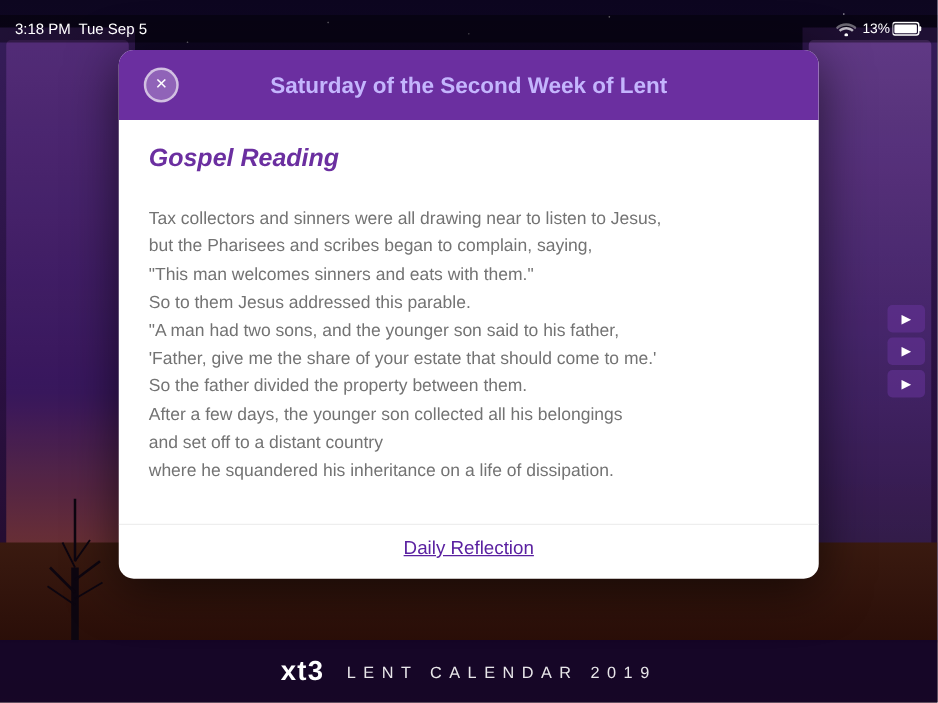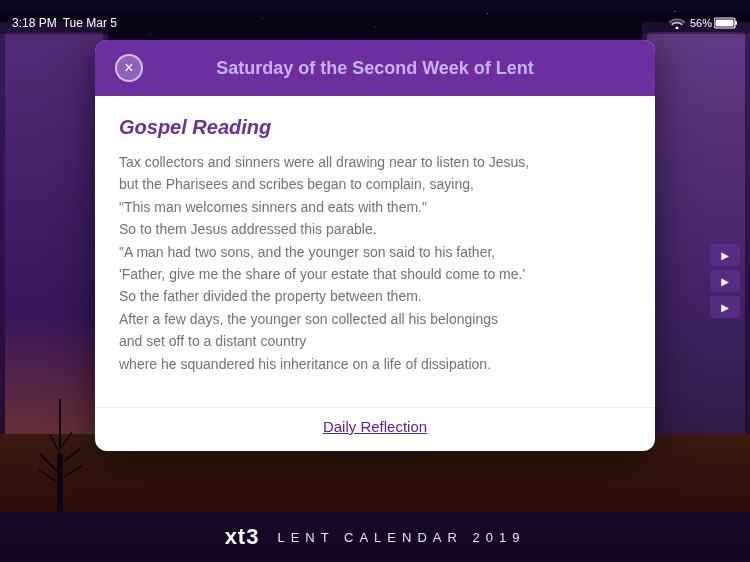--- a/index.html
+++ b/index.html
@@ -242,21 +242,21 @@
 
     .modal-body {
       padding: 20px 24px 16px;
     }
 
     .gospel-heading {
       color: #6b2fa0;
       font-size: 20px;
       font-style: italic;
       font-weight: 600;
-      margin-bottom: 12px;
+      margin-bottom: 24px;
     }
 
     .scripture-ref {
       color: #333;
       font-size: 15px;
       margin-bottom: 14px;
       font-weight: 400;
     }
 
     .scripture-text {
@@ -332,32 +332,32 @@
     <line x1="30" y1="85" x2="52" y2="72" stroke="#0d0610" stroke-width="1.5"></line>
     <line x1="30" y1="60" x2="20" y2="40" stroke="#0d0610" stroke-width="1.5"></line>
     <line x1="30" y1="55" x2="42" y2="38" stroke="#0d0610" stroke-width="1.5"></line>
     <line x1="30" y1="55" x2="30" y2="5" stroke="#0d0610" stroke-width="2"></line>
   </svg>
 </div>
 
 <div class="status-bar">
   <div class="status-left">
     <span>3:18 PM</span>
-    <span>Tue Mar 5</span>
+    <span>Tue Sep 5</span>
   </div>
   <div class="status-right">
     <span class="wifi-icon">
       <svg width="16" height="12" viewBox="0 0 16 12" fill="white">
         <path d="M8 9.5a1.5 1.5 0 110 3 1.5 1.5 0 010-3z"></path>
         <path d="M8 6.5C9.8 6.5 11.4 7.2 12.6 8.4l1.4-1.4C12.4 5.4 10.3 4.5 8 4.5S3.6 5.4 2 7l1.4 1.4C4.6 7.2 6.2 6.5 8 6.5z" opacity="0.7"></path>
         <path d="M8 3.5c2.8 0 5.2 1.1 7.1 2.9l1.4-1.4C14.3 2.9 11.3 1.5 8 1.5S1.7 2.9-.5 5l1.4 1.4C2.8 4.6 5.2 3.5 8 3.5z" opacity="0.4"></path>
       </svg>
     </span>
     <span class="battery">
-      <span>56%</span>
+      <span>13%</span>
       <svg width="24" height="12" viewBox="0 0 24 12">
         <rect x="0" y="1" width="21" height="10" rx="2" fill="none" stroke="white" stroke-width="1.2"></rect>
         <rect x="21" y="4" width="2" height="4" rx="1" fill="white"></rect>
         <rect x="1.5" y="2.5" width="18" height="7" rx="1" fill="white"></rect>
       </svg>
     </span>
   </div>
 </div>
 
 <div class="modal-overlay">

